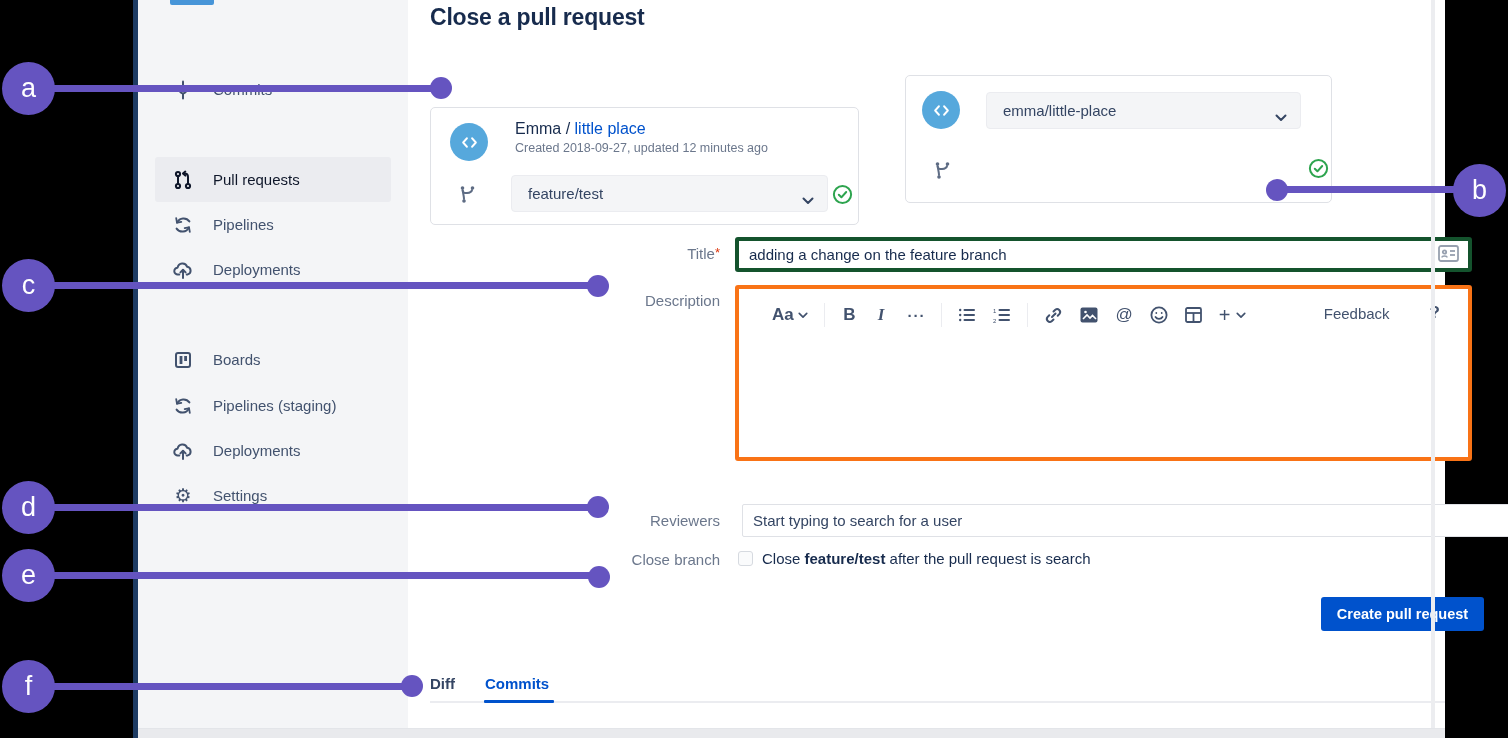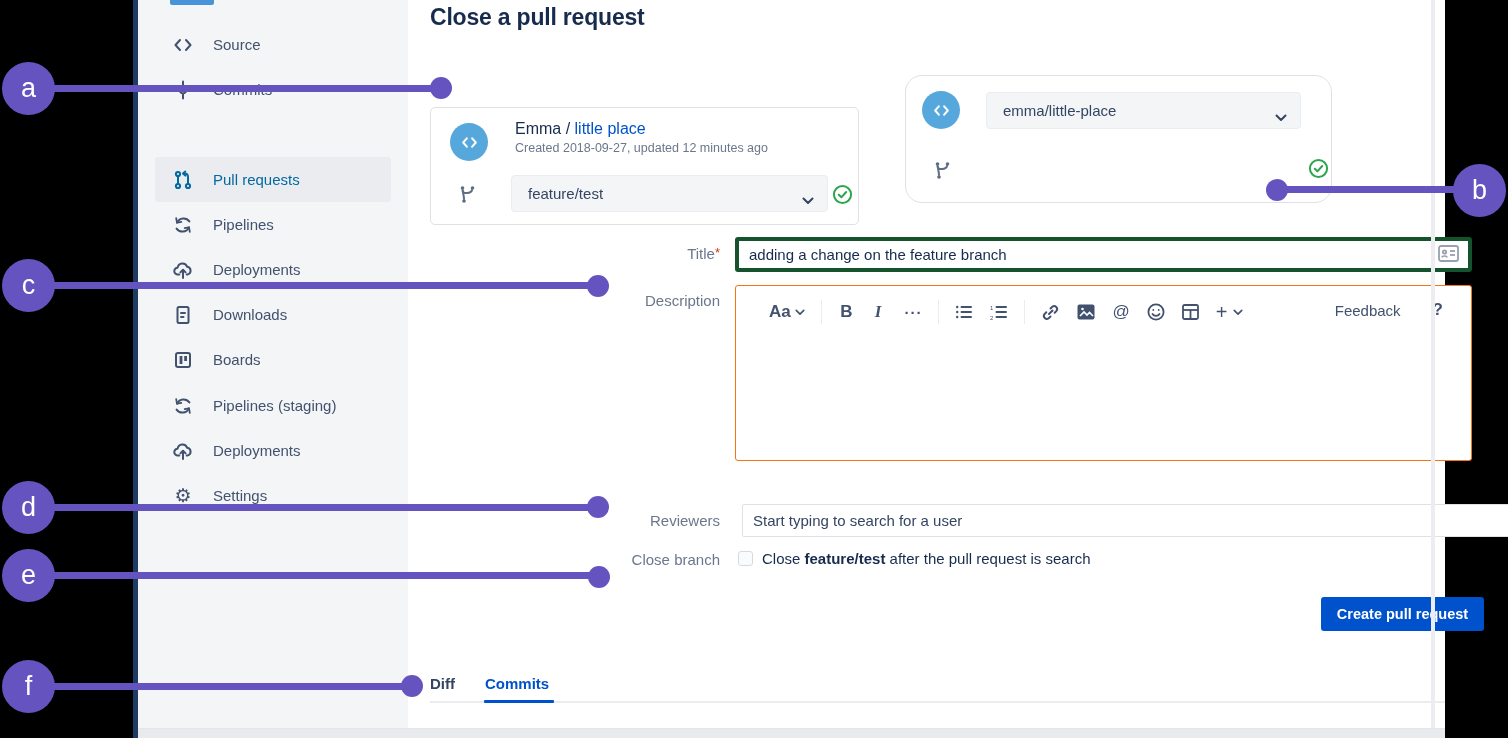--- a/index.html
+++ b/index.html
@@ -10,62 +10,62 @@
   .window { position:absolute; left:133px; top:0; width:1312px; height:738px; background:#fff; }
   .navstripe { position:absolute; left:0; top:0; width:5px; height:738px; background:#1d3b63; }
   .sidebar { position:absolute; left:5px; top:0; width:270px; height:728px; background:#F4F5F7; }
   .avatar-cutoff { position:absolute; left:32px; top:0; width:44px; height:5px; background:#4795D8; border-radius:0 0 2px 2px; }
   .bottom-strip { position:absolute; left:5px; bottom:0; width:1307px; height:10px; background:#E9EAED; border-top:1px solid #E3E5E9; }
   .scroll-track { position:absolute; right:10px; top:0; width:4px; height:728px; background:#ECEDF0; }
 
   
   .side-item { position:absolute; left:17px; width:236px; height:45px; display:flex; align-items:center;
                padding-left:18px; gap:20px; border-radius:3px; color:#42526E; font-size:15px; cursor:pointer; }
-  .side-item.selected { background:#EBECF0; color:#0369a1; }
+  .side-item.selected { background:#EBECF0; color:#0f172a; }
   .side-icon { width:20px; height:20px; display:flex; align-items:center; justify-content:center; flex:none; }
   .side-icon svg { display:block; }
   .gear-glyph { font-size:19px; line-height:20px; }
 
   
   .main { position:absolute; left:275px; top:0; width:1037px; height:728px; background:#fff; }
   .page-title { position:absolute; left:22px; top:4px; font-size:23px; font-weight:700; color:#172B4D; letter-spacing:-0.2px; }
 
   .card { position:absolute; background:#fff; border:1px solid #DFE1E6; border-radius:5px; }
   .card-src { left:22px; top:75px; width:429px; height:118px;margin-top:32px; }
-  .card-dst { left:497px; top:75px; width:427px; height:128px;border-radius:17px; }
+  .card-dst { left:497px; top:75px; width:427px; height:128px; }
   .repo-avatar { position:absolute; width:38px; height:38px; border-radius:50%; background:#56A8DC; color:#fff;
                  display:flex; align-items:center; justify-content:center; font-size:13px; font-weight:700; }
   .repo-name { position:absolute; font-size:16px; color:#172B4D; white-space:nowrap; }
   .repo-name .lnk { color:#0052CC; }
   .repo-meta { position:absolute; font-size:12.5px; color:#6B778C; white-space:nowrap; }
   .branch-glyph { position:absolute; width:20px; height:22px; color:#5E6C84; }
   .select { position:absolute; height:37px; background:#F4F5F7; border:1px solid #EBECF0; border-radius:4px;
             display:flex; align-items:center; padding:0 36px 0 16px; font-size:15px; color:#344563; cursor:pointer; }
   .select .chev { position:absolute; right:13px; top:15px; }
   .ok-badge { position:absolute; width:21px; height:21px; }
   .flow-arrow { position:absolute; left:612px; top:124px; color:#B3BAC5; font-size:25px; font-weight:700; }
 
   .form-label { position:absolute; width:160px; text-align:right; font-size:15px; color:#6B778C; white-space:nowrap; }
   .req { color:#DE350B; font-size:13px; vertical-align:top; }
   .title-input { position:absolute; left:327px; top:237px; width:737px; height:35px; border:4px solid #14532d; border-radius:3px;
                  padding:0 40px 0 10px; font-size:15px; color:#172B4D; font-family:"Liberation Sans",sans-serif; background:#fff; }
   .title-card-icon { position:absolute; left:1030px; top:245px; color:#97A0AF; }
 
-  .editor { position:absolute; left:327px; top:285px; width:737px; height:176px; border:1px solid #f97316; border-radius:3px; background:#fff; }
+  .editor { position:absolute; left:327px; top:285px; width:737px; height:176px; border:4px solid #f97316; border-radius:3px; background:#fff; }
   .toolbar { position:absolute; left:30px; top:12px; height:28px; display:flex; align-items:center; color:#42526E; }
   .tb-btn { display:flex; align-items:center; justify-content:center; height:26px; min-width:22px; padding:0 3px; cursor:pointer; }
   .tb-sep { width:1px; height:24px; background:#EBECF0; margin:0 13px; }
   .tb-gap { width:11px; }
   .tb-aa { font-size:17px; font-weight:600; letter-spacing:0; }
   .tb-bold { font-size:17px; font-weight:700; }
   .tb-italic { font-size:17px; font-style:italic; font-family:"Liberation Serif",serif; font-weight:600; padding-right:6px;}
   .tb-more { font-size:15px; font-weight:700; letter-spacing:1px; }
   .tb-at { font-size:17px; font-weight:400; }
   .tb-plus { font-size:20px; font-weight:400; }
-  .editor-right { position:absolute; right:28px; top:14px; display:flex; align-items:center; gap:32px; color:#42526E; }
+  .editor-right { position:absolute; right:28px; top:14px; display:flex; align-items:center; gap:40px; color:#42526E; }
   .feedback { font-size:15px; cursor:pointer; }
   .help-q { font-size:17px; font-weight:700; cursor:pointer; }
 
   .reviewers-input { position:absolute; left:334px; top:504px; width:888px; height:33px; border:1px solid #DFE1E6; border-radius:2px;
                      padding:0 10px; font-size:15px; color:#344563; font-family:"Liberation Sans",sans-serif; background:#fff; }
   .reviewers-input::placeholder { color:#344563; opacity:1; }
 
   .checkbox { position:absolute; left:330px; top:551px; width:15px; height:15px; border:1px solid #D6DAE0; border-radius:3px; background:#FAFBFC; cursor:pointer; }
   .close-sentence { position:absolute; left:354px; top:550px; font-size:15px; color:#172B4D; }
   .close-sentence b { font-weight:700; }
@@ -88,29 +88,20 @@
 </head>
 <body>
 
 <div class="stage">
   <div class="window">
     <div class="navstripe"></div>
 
     <div class="sidebar">
       <div class="avatar-cutoff"></div>
 
-      <div class="side-item" style="top:22px">
-        <span class="side-icon">
-          <svg width="20" height="20" viewBox="0 0 20 20" fill="none" stroke="currentColor" stroke-width="2" stroke-linecap="round" stroke-linejoin="round">
-              <polyline points="7,5 2.5,10 7,15"></polyline>
-              <polyline points="13,5 17.5,10 13,15"></polyline>
-            </svg>
-        </span>
-        <span class="side-label">Source</span>
-      </div>
 
       <div class="side-item" style="top:67px">
         <span class="side-icon">
           <svg width="20" height="20" viewBox="0 0 20 20" fill="none" stroke="currentColor" stroke-width="2" stroke-linecap="round">
               <circle cx="10" cy="10" r="3.4"></circle>
               <line x1="10" y1="1.5" x2="10" y2="6.2"></line>
               <line x1="10" y1="13.8" x2="10" y2="18.5"></line>
             </svg>
         </span>
         <span class="side-label">Commits</span>
@@ -147,30 +138,20 @@
         <span class="side-icon">
           <svg width="20" height="20" viewBox="0 0 20 20" fill="none" stroke="currentColor" stroke-width="2" stroke-linecap="round" stroke-linejoin="round">
               <path d="M6.3 14.5 H4.8 a3.4 3.4 0 0 1 -.2 -6.8 a5 5 0 0 1 9.6 -0.9 a3.9 3.9 0 0 1 0.6 7.6 H13.7"></path>
               <line x1="10" y1="18" x2="10" y2="10"></line>
               <polyline points="7.4,12.4 10,9.8 12.6,12.4"></polyline>
             </svg>
         </span>
         <span class="side-label">Deployments</span>
       </div>
 
-      <div class="side-item" style="top:292px">
-        <span class="side-icon">
-          <svg width="20" height="20" viewBox="0 0 20 20" fill="none" stroke="currentColor" stroke-width="2" stroke-linecap="round" stroke-linejoin="round">
-              <rect x="4.5" y="2" width="11" height="16" rx="1.5"></rect>
-              <line x1="8" y1="8" x2="12" y2="8"></line>
-              <line x1="8" y1="12" x2="10.5" y2="12"></line>
-            </svg>
-        </span>
-        <span class="side-label">Downloads</span>
-      </div>
 
       <div class="side-item" style="top:337px">
         <span class="side-icon">
           <svg width="20" height="20" viewBox="0 0 20 20" fill="none" stroke="currentColor" stroke-width="2" stroke-linejoin="round">
               <rect x="3" y="3" width="14" height="14" rx="2"></rect>
               <rect x="6.6" y="6" width="2.8" height="8" fill="currentColor" stroke="none"></rect>
               <rect x="11.2" y="6" width="2.8" height="5" fill="currentColor" stroke="none"></rect>
             </svg>
         </span>
         <span class="side-label">Boards</span>

